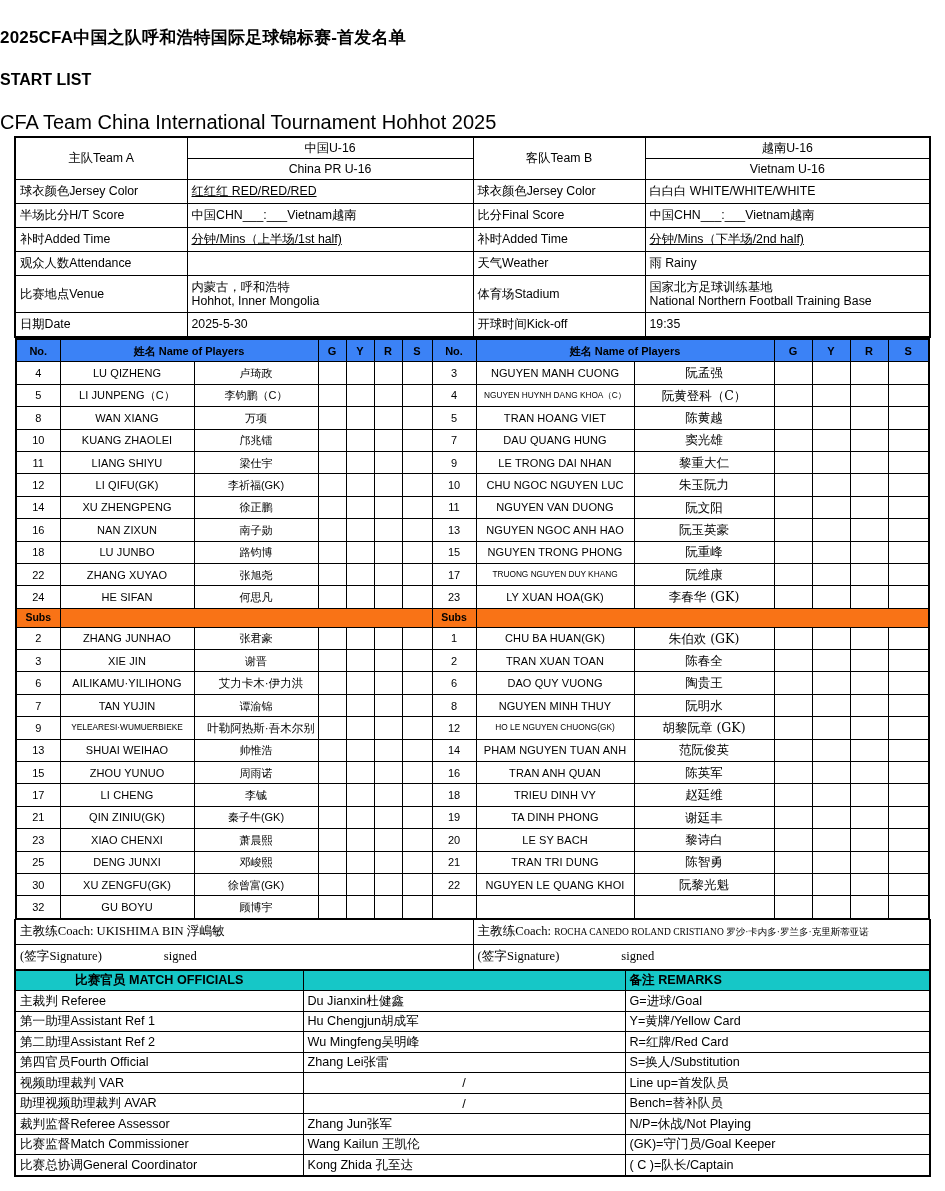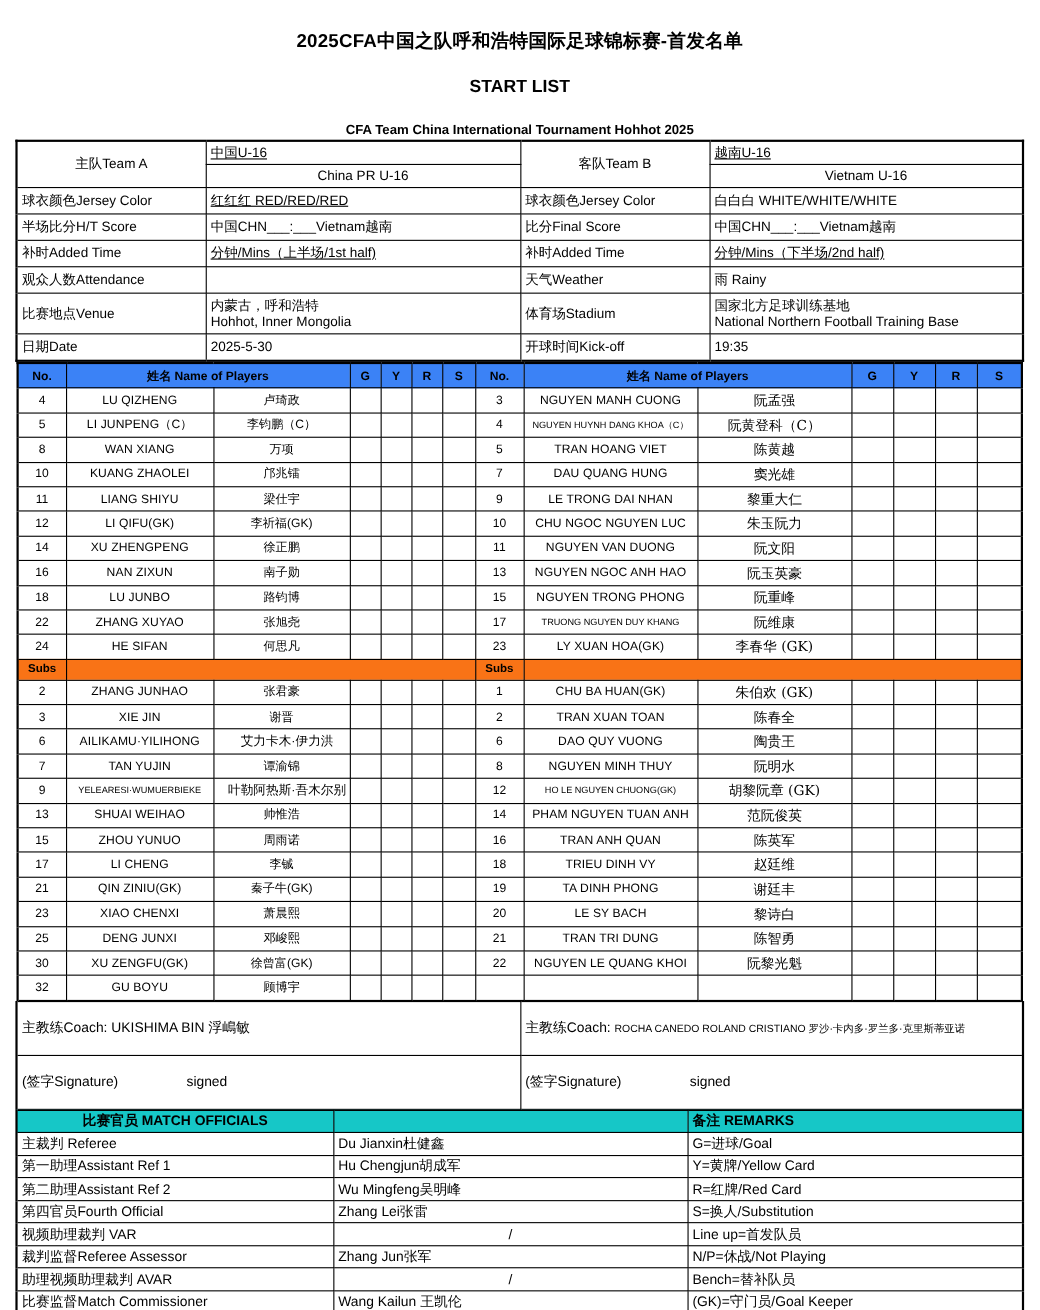--- a/index.html
+++ b/index.html
@@ -19,35 +19,34 @@
   .page {
     width: 945px;
     height: 1191px;
     position: relative;
     box-sizing: border-box;
   }
 
   
   .titles {
     padding-top: 26px;
-    text-align: center;
   }
   .title-cn {
     font-size: 17px;
     font-weight: bold;
     letter-spacing: .2px;
   }
   .title-start {
     font-size: 16px;
     font-weight: bold;
     margin-top: 22px;
   }
   .title-en {
-    font-size: 12px;
-    font-weight: bold;
+    font-size: 20px;
+    font-weight: normal;
     margin-top: 22px;
   }
 
   
   .sheet {
     width: 915px;
     margin: 2px auto 0 auto;
     border-collapse: collapse;
     table-layout: fixed;
     padding-left: 44px;
@@ -69,21 +68,21 @@
   .info-label {
     font-size: 13px;
     height: 23px;
     padding-left: 4px;
   }
   .info-val {
     font-size: 13px;
     height: 23px;
   }
   .info-val.u { text-decoration: underline; }
-  .team-name-cn { font-size: 13.5px; height: 20px; text-decoration: underline; }
+  .team-name-cn { text-align: center; font-size: 13.5px; height: 20px; }
   .team-name-en { text-align: center; font-size: 13.5px; height: 20px; }
   .team-label {
     text-align: center;
     font-size: 13.5px;
   }
   .two-line { line-height: 1.35; }
 
   
   .roster {
     width: 915px;
@@ -124,23 +123,24 @@
   
   .coach-tbl {
     width: 915px;
     margin: 0 auto;
     border-collapse: collapse;
     table-layout: fixed;
   }
   .coach-tbl td {
     border: 1px solid #000;
     font-size: 12.6px;
-    padding: 14px 4px;
+    padding: 2px 4px;
     vertical-align: middle;
     height: 20px;
+    font-family: Liberation Serif, serif;
   }
   .coach-name-sm { font-size: 9.5px; }
   .sig-word { display: inline-block; margin-left: 62px; font-size: 12.6px; }
 
   
   .off-tbl {
     width: 915px;
     margin: 0 auto;
     border-collapse: collapse;
     table-layout: fixed;
@@ -709,30 +709,30 @@
           <td class="outer-left">第四官员Fourth Official</td>
           <td class="">Zhang Lei张雷</td>
           <td class="outer-right">S=换人/Substitution</td>
         </tr>
         <tr>
           <td class="outer-left">视频助理裁判 VAR</td>
           <td class="off-center">/</td>
           <td class="outer-right">Line up=首发队员</td>
         </tr>
         <tr>
+          <td class="outer-left">助理视频助理裁判 AVAR</td>
+          <td class="off-center">/</td>
+          <td class="outer-right">Bench=替补队员</td>
+        </tr>
+        <tr>
           <td class="outer-left">裁判监督Referee Assessor</td>
           <td class="">Zhang Jun张军</td>
           <td class="outer-right">N/P=休战/Not Playing</td>
         </tr>
         <tr>
-          <td class="outer-left">助理视频助理裁判 AVAR</td>
-          <td class="off-center">/</td>
-          <td class="outer-right">Bench=替补队员</td>
-        </tr>
-        <tr>
           <td class="outer-left">比赛监督Match Commissioner</td>
           <td class="">Wang Kailun 王凯伦</td>
           <td class="outer-right">(GK)=守门员/Goal Keeper</td>
         </tr>
         <tr>
           <td class="outer-left outer-bottom">比赛总协调General Coordinator</td>
           <td class=" outer-bottom">Kong Zhida 孔至达</td>
           <td class="outer-right outer-bottom">( C )=队长/Captain</td>
         </tr>
       </tbody>

